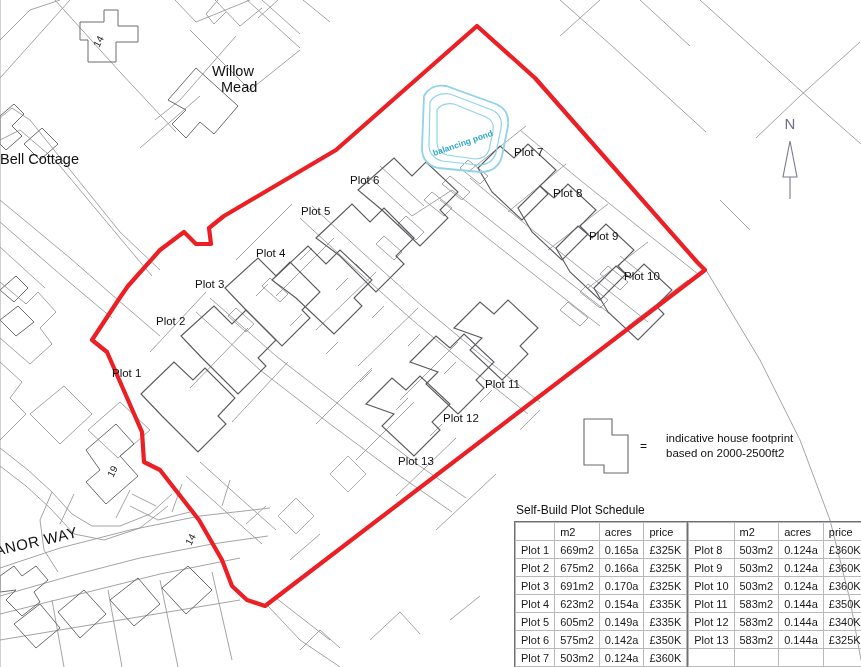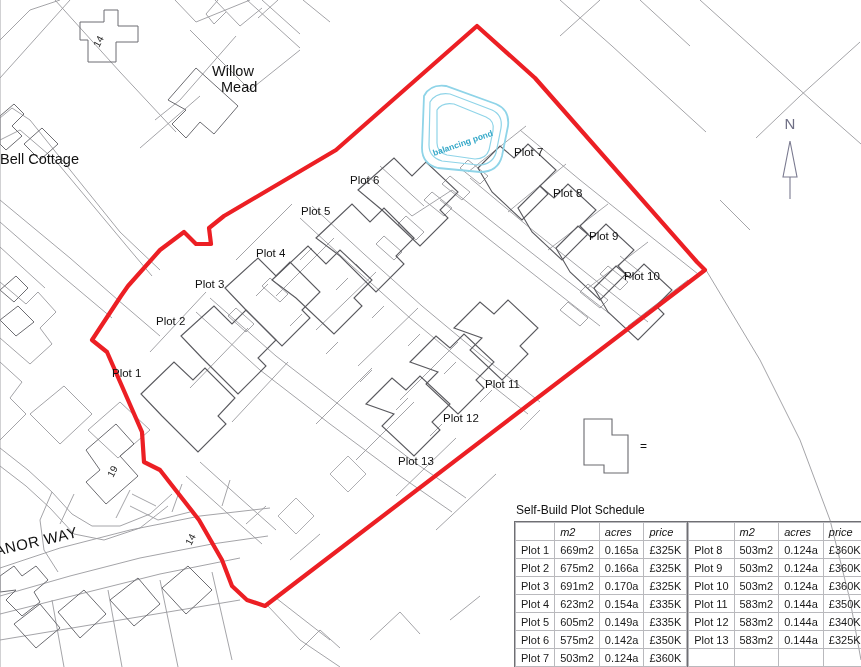--- a/index.html
+++ b/index.html
@@ -32,21 +32,21 @@
   #legend .eq{position:absolute;left:62px;top:24px;font-size:12px;color:#111;}
   #legend .ltext{position:absolute;left:88px;top:16px;font-size:11.5px;line-height:15px;color:#111;white-space:nowrap;}
   #legend svg{position:absolute;left:0;top:0;}
 
   
   #schedule{position:absolute;left:514px;top:503px;}
   #sched-title{font-size:12px;margin:0 0 4px 2px;color:#111;}
   #tables{display:flex;}
   table.sched{border-collapse:collapse;font-size:11px;}
   table.sched td,table.sched th{border:0.8px solid #b9b9bd;padding:1.5px 5px;font-weight:normal;text-align:left;white-space:nowrap;height:14px;}
-  table.sched th{color:#111;font-style:italic;}
+  table.sched th{color:#111;}
   .tbl-wrap{border:1.6px solid #6f6f73;}
   .tbl-wrap + .tbl-wrap{border-left:none;}
 </style>
 </head>
 <body>
 
 <div id="page">
 
   <svg id="map" viewBox="0 0 861 667">
 
@@ -279,20 +279,24 @@
       <path d="M 15 4 L 22 40 L 8 40 Z" fill="none" stroke="#7a7a90" stroke-width="1.1"></path>
       <line x1="15" y1="40" x2="15" y2="62" stroke="#7a7a90" stroke-width="1.1"></line>
     </svg>
   </div>
 
   <div id="legend">
     <svg width="58" height="62">
       <path d="M 6 4 L 34 4 L 34 20 L 50 20 L 50 58 L 26 58 L 26 50 L 6 50 Z" fill="none" stroke="#6a6a6f" stroke-width="1.1"></path>
     </svg>
     <div class="eq">=</div>
+    <div class="ltext">
+      <div>indicative house footprint</div>
+      <div>based on  2000-2500ft2</div>
+    </div>
   </div>
 
   <div id="schedule">
     <div id="sched-title">Self-Build Plot Schedule</div>
     <div id="tables">
 
       <div class="tbl-wrap">
         <table class="sched">
           <thead>
             <tr>

